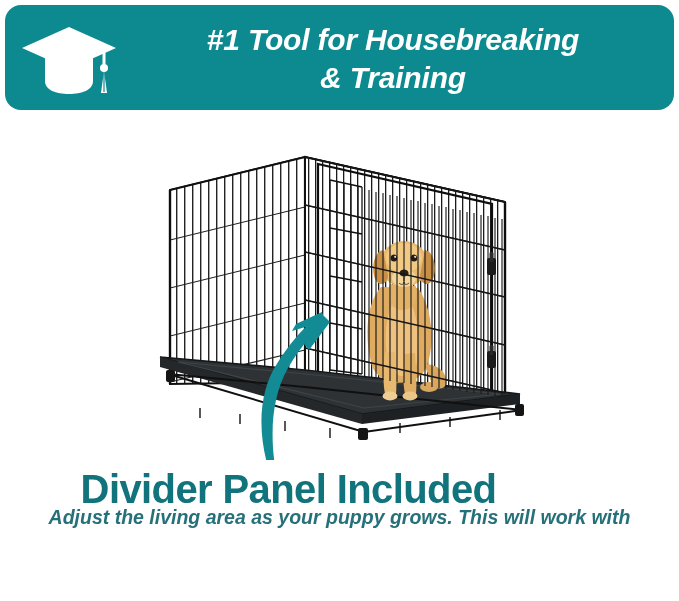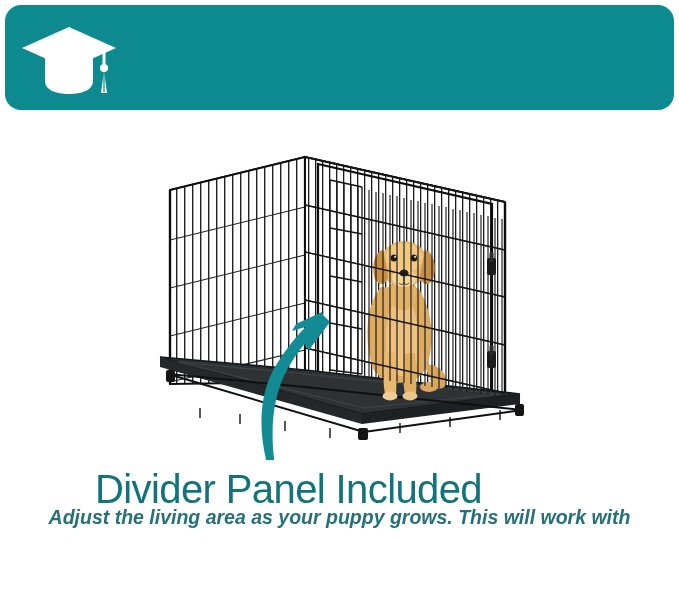--- a/index.html
+++ b/index.html
@@ -48,21 +48,21 @@
   #crate-svg{position:absolute;left:0;top:0;width:679px;height:348px;}
   #arrow-svg{position:absolute;left:0;top:0;width:679px;height:348px;}
 
   
   #headline{
     position:absolute;left:0;top:468px;
     width:577px;
     text-align:center;
     color:#11737b;
     font-size:40px;
-    font-weight:normal;
+    font-weight:bold;
     letter-spacing:-0.6px;
     line-height:1.05;
   }
   #subcopy{
     position:absolute;left:30px;top:504px;
     width:619px;
     text-align:center;
     color:#26707a;
     font-size:19.5px;
     font-style:italic;
@@ -84,20 +84,24 @@
       <path d="M26,35 L26,60 C26,69 37,73 50,73 C63,73 74,69 74,60 L74,35 L50,46 Z" fill="#ffffff"></path>
 
       <path d="M85,31 L85,44" stroke="#ffffff" stroke-width="3" fill="none" stroke-linecap="round"></path>
 
       <circle cx="85" cy="47" r="4" fill="#ffffff"></circle>
       <path d="M85,50 L82,72 L88,72 Z" fill="#ffffff"></path>
       <path d="M85,52 L85,71" stroke="#0c8a90" stroke-width="1.2" fill="none"></path>
     </svg>
   </div>
 
+  <div id="banner-text">
+    <span id="banner-line-1">#1 Tool for Housebreaking</span>
+    <span id="banner-line-2">&amp; Training</span>
+  </div>
 
 </div>
 
 <div id="photo">
 
   <svg id="crate-svg" viewBox="0 0 679 348">
     <defs>
 
       <pattern id="vbars" width="7" height="10" patternUnits="userSpaceOnUse">
         <rect width="7" height="10" fill="#ffffff"></rect>

